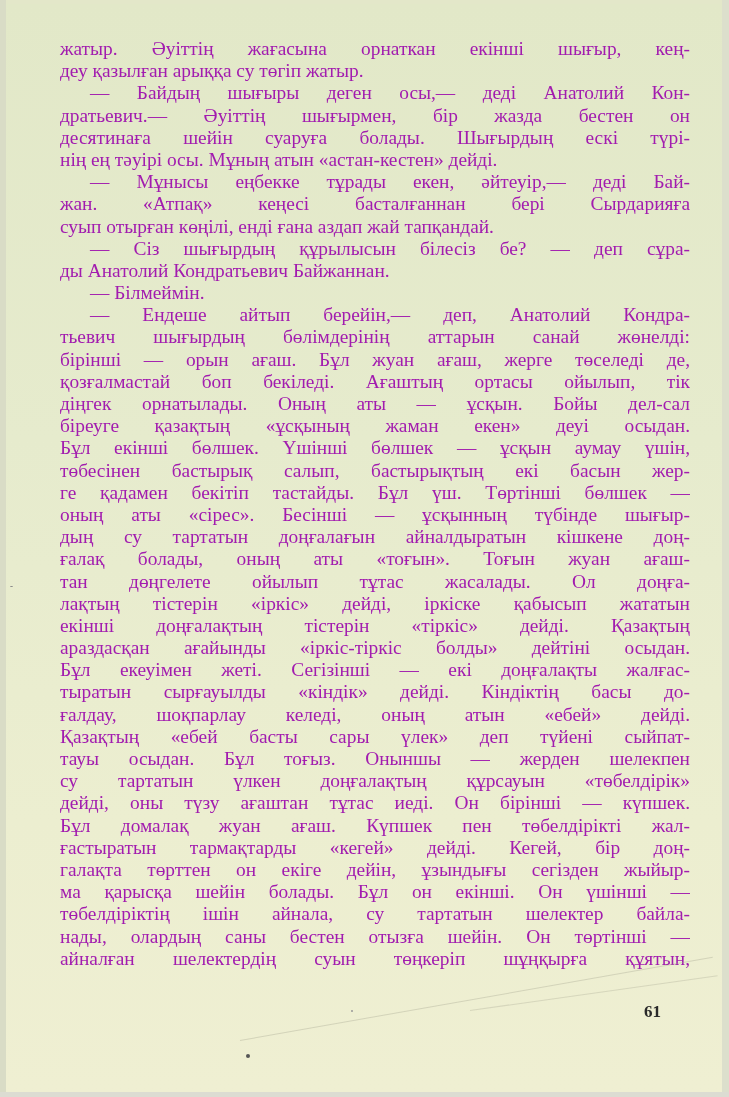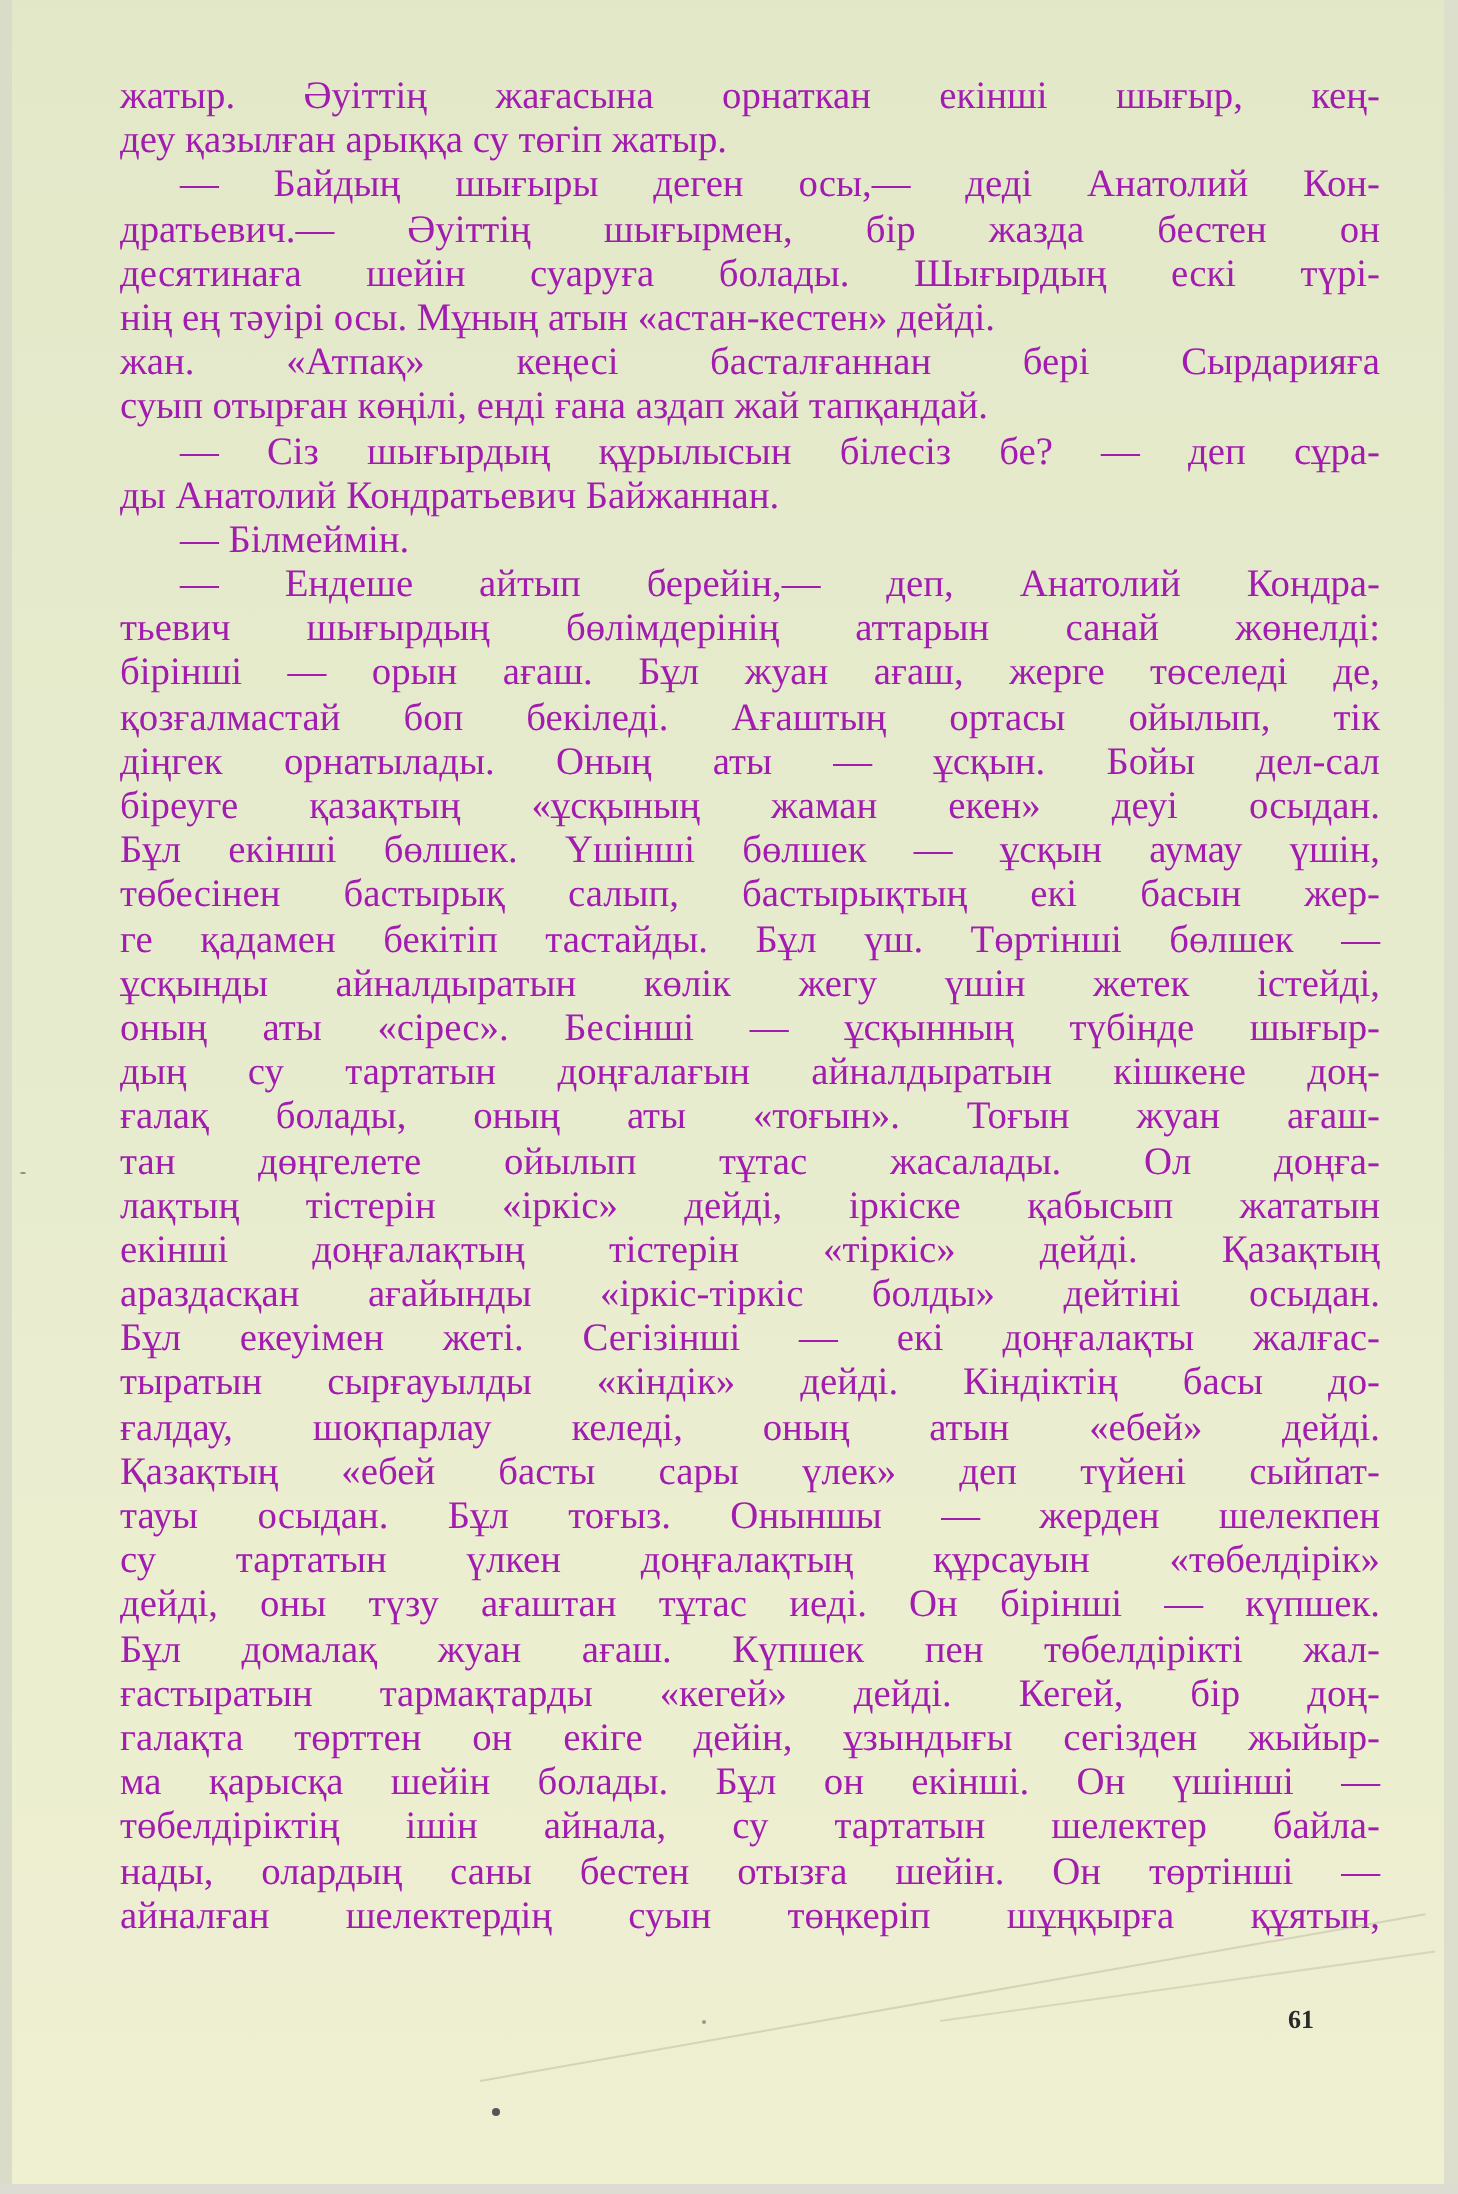--- a/index.html
+++ b/index.html
@@ -66,21 +66,21 @@
     .line.last {
       text-align-last: left;
     }
     .line.indent {
       padding-left: 30px;
     }
     .page-number {
       position: absolute;
       left: 644px;
       top: 1002px;
-      font-size: 13px;
+      font-size: 17px;
       font-weight: bold;
       color: #2a2a2a;
       font-family: "Liberation Serif", serif;
     }
     .speck {
       position: absolute;
       border-radius: 50%;
       background: #555;
     }
     .fold {
@@ -113,35 +113,35 @@
 <div class="page"></div>
 
 <div class="text-block" id="text-block">
 
   <span class="line">жатыр. Әуіттің жағасына орнаткан екінші шығыр, кең-</span>
   <span class="line last">деу қазылған арыққа су төгіп жатыр.</span>
   <span class="line indent">— Байдың шығыры деген осы,— деді Анатолий Кон-</span>
   <span class="line">дратьевич.— Әуіттің шығырмен, бір жазда бестен он</span>
   <span class="line">десятинаға шейін суаруға болады. Шығырдың ескі түрі-</span>
   <span class="line last">нің ең тәуірі осы. Мұның атын «астан-кестен» дейді.</span>
+  <span class="line indent">— Мұнысы еңбекке тұрады екен, әйтеуір,— деді Бай-</span>
   <span class="line">жан. «Атпақ» кеңесі басталғаннан бері Сырдарияға</span>
   <span class="line last">суып отырған көңілі, енді ғана аздап жай тапқандай.</span>
   <span class="line indent">— Сіз шығырдың құрылысын білесіз бе? — деп сұра-</span>
   <span class="line last">ды Анатолий Кондратьевич Байжаннан.</span>
   <span class="line indent last">— Білмеймін.</span>
   <span class="line indent">— Ендеше айтып берейін,— деп, Анатолий Кондра-</span>
   <span class="line">тьевич шығырдың бөлімдерінің аттарын санай жөнелді:</span>
   <span class="line">бірінші — орын ағаш. Бұл жуан ағаш, жерге төселеді де,</span>
   <span class="line">қозғалмастай боп бекіледі. Ағаштың ортасы ойылып, тік</span>
   <span class="line">діңгек орнатылады. Оның аты — ұсқын. Бойы дел-сал</span>
   <span class="line">біреуге қазақтың «ұсқының жаман екен» деуі осыдан.</span>
   <span class="line">Бұл екінші бөлшек. Үшінші бөлшек — ұсқын аумау үшін,</span>
   <span class="line">төбесінен бастырық салып, бастырықтың екі басын жер-</span>
   <span class="line">ге қадамен бекітіп тастайды. Бұл үш. Төртінші бөлшек —</span>
-  <span class="line">ұсқынды айналдыратын көлік жегу үшін жетек істейді,</span>
   <span class="line">оның аты «сірес». Бесінші — ұсқынның түбінде шығыр-</span>
   <span class="line">дың су тартатын доңғалағын айналдыратын кішкене доң-</span>
   <span class="line">ғалақ болады, оның аты «тоғын». Тоғын жуан ағаш-</span>
   <span class="line">тан дөңгелете ойылып тұтас жасалады. Ол доңға-</span>
   <span class="line">лақтың тістерін «іркіс» дейді, іркіске қабысып жататын</span>
   <span class="line">екінші доңғалақтың тістерін «тіркіс» дейді. Қазақтың</span>
   <span class="line">араздасқан ағайынды «іркіс-тіркіс болды» дейтіні осыдан.</span>
   <span class="line">Бұл екеуімен жеті. Сегізінші — екі доңғалақты жалғас-</span>
   <span class="line">тыратын сырғауылды «кіндік» дейді. Кіндіктің басы до-</span>
   <span class="line">ғалдау, шоқпарлау келеді, оның атын «ебей» дейді.</span>

